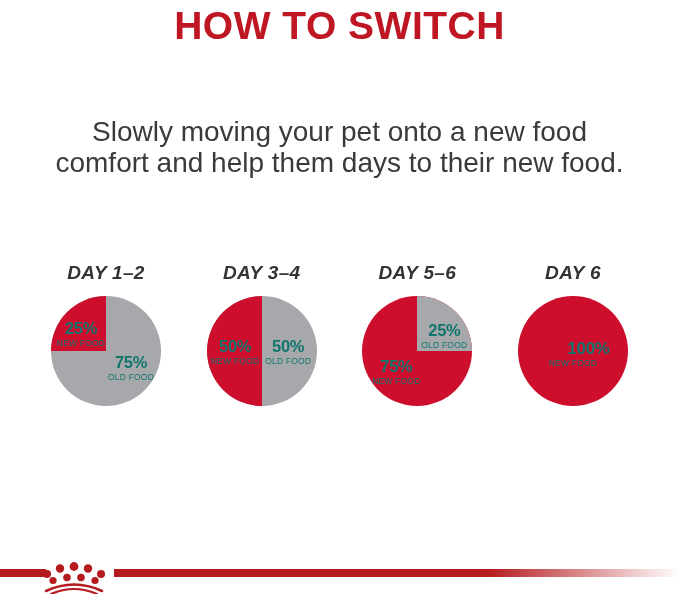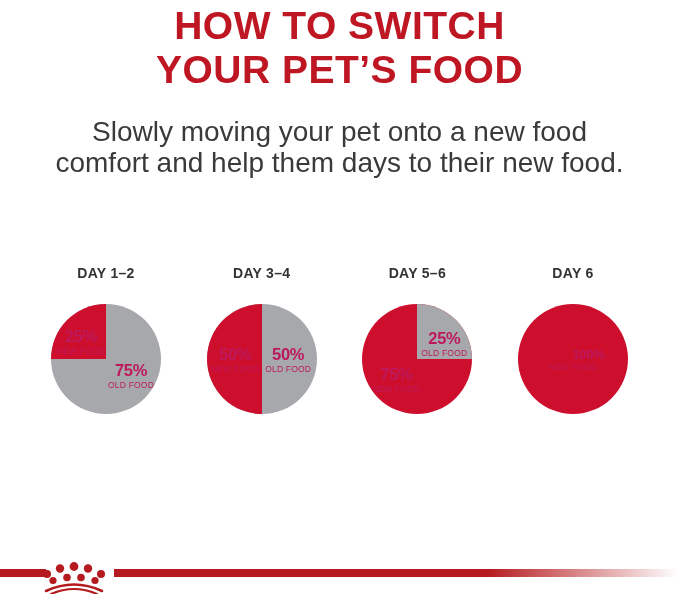--- a/index.html
+++ b/index.html
@@ -68,38 +68,39 @@
   .pie-cell {
     width: 136px;
     display: flex;
     flex-direction: column;
     align-items: center;
   }
   .day-label {
     color: #333333;
     font-family: "Liberation Sans", sans-serif;
     font-weight: bold;
-    font-size: 14px;
+    font-size: 19px;
     letter-spacing: 0.3px;
     line-height: 22px;
     white-space: nowrap;
-    margin-bottom: 20px;
+    margin-bottom: 12px;
+    font-style: italic;
   }
   .pie-wrap {
     position: relative;
     width: 110px;
     height: 110px;
   }
   .pie-wrap svg { display: block; }
 
   
   .slice-label {
     position: absolute;
     text-align: center;
-    color: #be185d;
+    color: #0f766e;
     line-height: 1;
     pointer-events: none;
   }
   .slice-pct {
     display: block;
     font-family: "Liberation Sans", sans-serif;
     font-weight: bold;
     font-size: 16.5px;
     letter-spacing: -0.3px;
   }
@@ -117,21 +118,21 @@
   .lbl-p1-new { left: 4px;  top: 24px;  width: 52px; }
   .lbl-p1-old { left: 52px; top: 58px;  width: 56px; }
 
   .lbl-p2-new { left: 2px;  top: 42px;  width: 53px; }
   .lbl-p2-old { left: 55px; top: 42px;  width: 53px; }
 
   .lbl-p3-old { left: 56px; top: 26px;  width: 52px; }
   .lbl-p3-new { left: 6px;  top: 62px;  width: 56px; }
 
   .lbl-p4-new { left: 0px;  top: 44px;  width: 110px; }
-  .lbl-p4-new .slice-pct { font-size: 13px; margin-left: 31px; }
+  .lbl-p4-new .slice-pct { font-size: 17px; margin-left: 31px; }
 
   
   .footer {
     position: absolute;
     left: 0;
     bottom: 0;
     width: 679px;
     height: 60px;
   }
   .bar-left {
@@ -159,21 +160,20 @@
   }
   .crown svg { display: block; }
 </style>
 </head>
 <body>
 
 <div class="page">
 
   <div class="title-block">
     <div class="title-line">HOW TO SWITCH</div>
-    <div class="title-line">YOUR PET’S FOOD</div>
   </div>
 
   <div class="intro-block">
     <div class="intro-line">Slowly moving your pet onto a new food</div>
     <div class="intro-line">comfort and help them days to their new food.</div>
   </div>
 
   <div class="pies-row">
 
     <div class="pie-cell">

